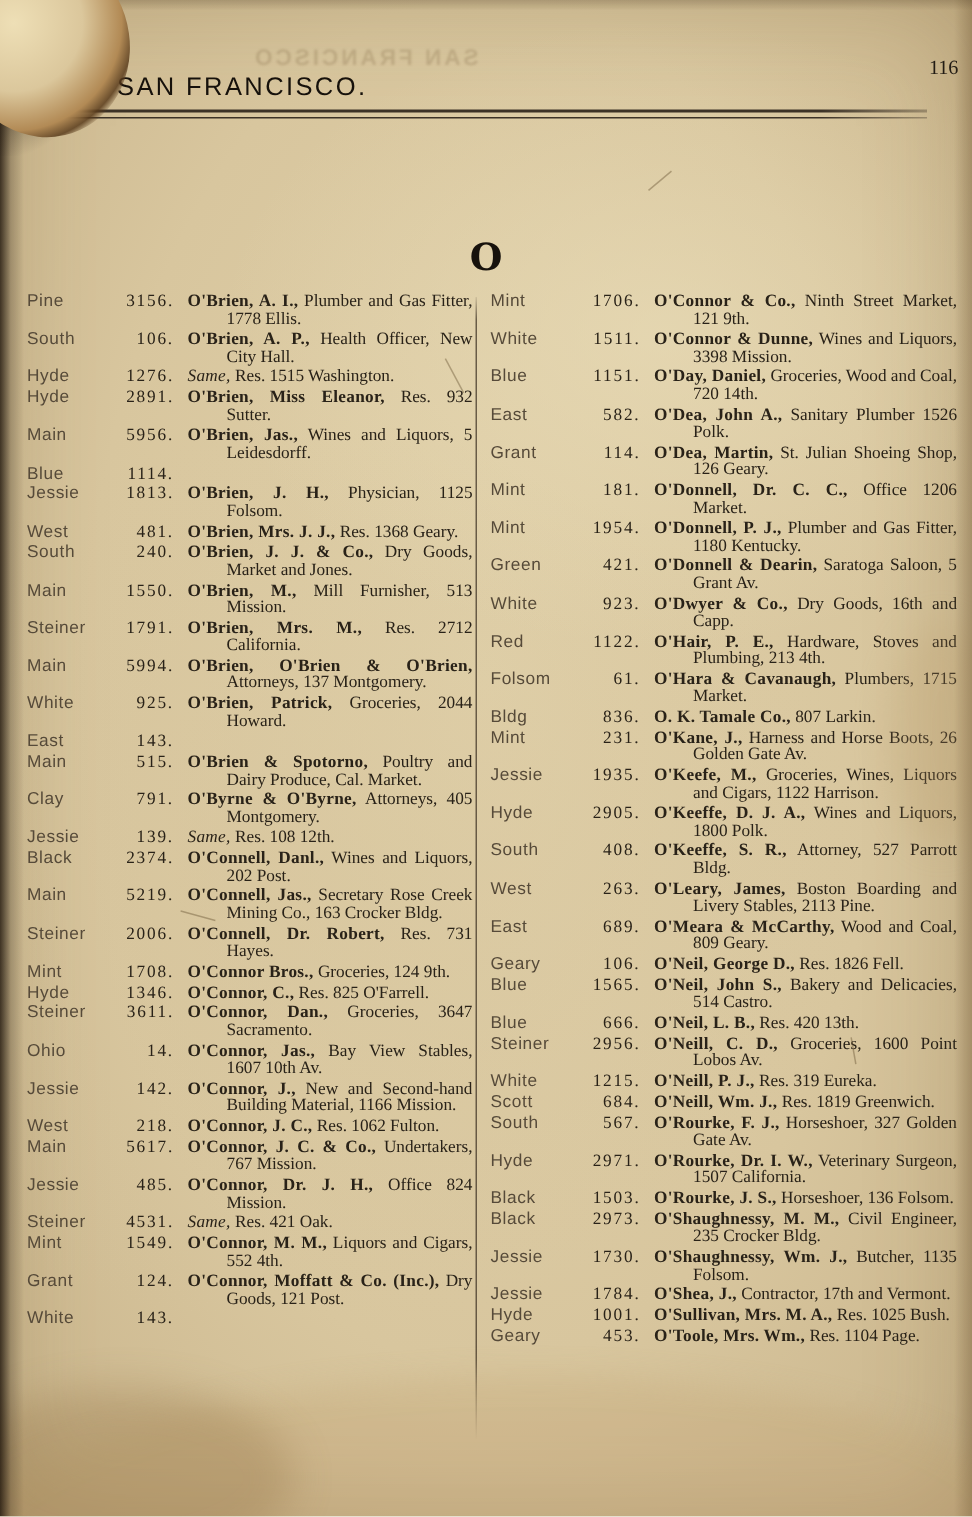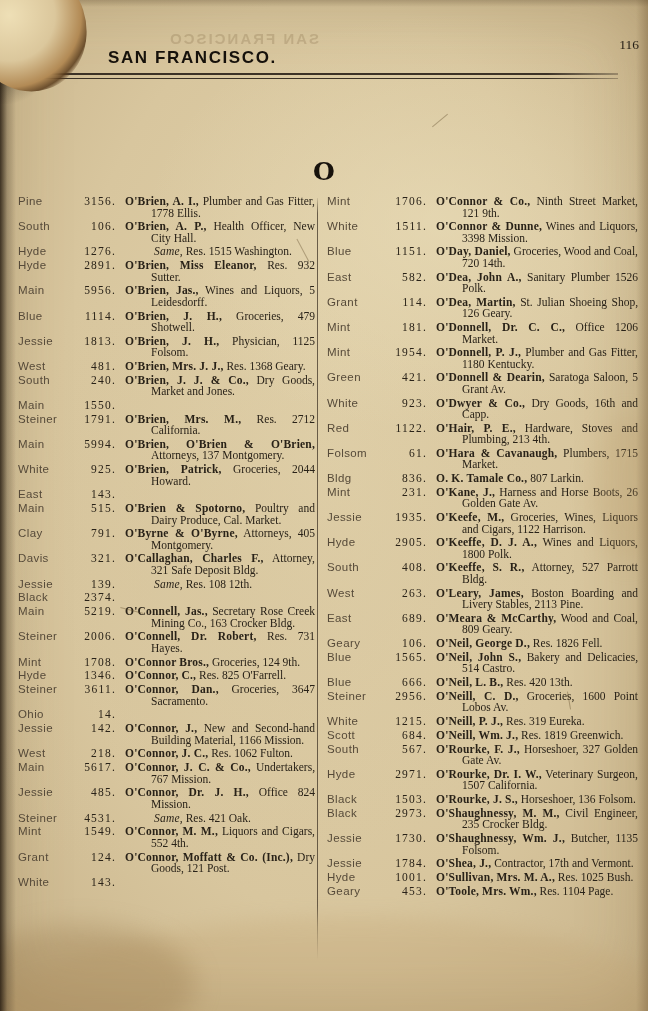--- a/index.html
+++ b/index.html
@@ -37,21 +37,21 @@
   .fiber{ position:absolute; height:1px; background:rgba(96,74,42,.4); z-index:3;}
 
   .ghost{ position:absolute; top:30px; left:168px; transform:scaleX(-1);
     font-family:"Liberation Sans", sans-serif; font-weight:bold; font-size:15px; letter-spacing:2px;
     color:rgba(138,116,78,.30); filter:blur(.6px); z-index:1;}
 
   
   .dropcap{ position:absolute; left:27px; top:18px; font-family:"DejaVu Serif", serif;
     font-size:56px; line-height:1; font-weight:400; color:#17120c; z-index:2;}
   .title{ position:absolute; left:78px; top:48px; font-family:"Liberation Sans", sans-serif;
-    font-weight:bold; font-size:17px; letter-spacing:1.6px; color:#16110b; z-index:2;padding-left:30px;}
+    font-weight:normal; font-size:17px; letter-spacing:1.6px; color:#16110b; z-index:2;}
   .pageno{ position:absolute; right:9px; top:37px; font-family:"Liberation Serif", serif;
     font-size:13.5px; color:#221c14; z-index:2;}
   .rule{ position:absolute; left:28px; right:30px; top:73px; height:6px; z-index:2;
     background:
       linear-gradient(to right, #3c3226 0%, #3c3226 88%, rgba(60,50,38,.35) 100%) no-repeat top/100% 2px,
       linear-gradient(to right, #3c3226 0%, #3c3226 88%, rgba(60,50,38,.35) 100%) no-repeat bottom/100% 1.5px;}
   .section-letter{ position:absolute; top:157px; left:0; right:0; text-align:center;
     font-family:"DejaVu Serif", serif; font-weight:bold; font-size:25px; color:#17120c; z-index:2;}
 
   
@@ -64,21 +64,21 @@
 
   .entry{ display:flex; align-items:flex-start; margin-bottom:2px; }
   .exch{ width:48px; flex:none; font-family:"Liberation Sans", sans-serif; font-size:11.5px;
     line-height:11.8px; color:#564a39; letter-spacing:.4px; }
   .col-right .exch{ width:50px; }
   .num{ width:50px; flex:none; text-align:right; font-family:"Liberation Serif", serif;
     font-size:11.5px; line-height:11.8px; letter-spacing:1.2px; color:#292218; white-space:nowrap; }
   .txt{ flex:1; margin-left:9px; font-size:11.5px; line-height:11.6px; text-align:justify;
     padding-left:26px; text-indent:-26px; color:#292218; }
   .nm{ font-weight:bold; letter-spacing:.2px; }
-  .entry.same .nm{ font-weight:normal; font-style:italic;margin-left:29px; }
+  .entry.same .nm{ font-weight:normal; font-style:italic; }
 </style>
 </head>
 <body>
 
 <div class="page">
 
   <div class="ghost">SAN FRANCISCO</div>
   <div class="stain-bottom"></div>
   <div class="stain-bottom-left"></div>
   <div class="stain-mid-right"></div>
@@ -116,40 +116,40 @@
           <span class="txt"><b class="nm">O'Brien, Miss Eleanor,</b><span class="ds"> Res. 932 Sutter.</span></span>
         </div>
         <div class="entry">
           <span class="exch">Main</span>
           <span class="num">5956.</span>
           <span class="txt"><b class="nm">O'Brien, Jas.,</b><span class="ds"> Wines and Liquors, 5 Leidesdorff.</span></span>
         </div>
         <div class="entry">
           <span class="exch">Blue</span>
           <span class="num">1114.</span>
-          <span class="txt"><b class="nm">O'Brien, J. H.,</b><span class="ds"> Groceries, 479 Shotwell.</span></span>
         </div>
         <div class="entry">
           <span class="exch">Jessie</span>
           <span class="num">1813.</span>
           <span class="txt"><b class="nm">O'Brien, J. H.,</b><span class="ds"> Physician, 1125 Folsom.</span></span>
         </div>
         <div class="entry">
           <span class="exch">West</span>
           <span class="num">481.</span>
           <span class="txt"><b class="nm">O'Brien, Mrs. J. J.,</b><span class="ds"> Res. 1368 Geary.</span></span>
         </div>
         <div class="entry">
           <span class="exch">South</span>
           <span class="num">240.</span>
           <span class="txt"><b class="nm">O'Brien, J. J. &amp; Co.,</b><span class="ds"> Dry Goods, Market and Jones.</span></span>
         </div>
         <div class="entry">
           <span class="exch">Main</span>
           <span class="num">1550.</span>
+          <span class="txt"><b class="nm">O'Brien, M.,</b><span class="ds"> Mill Furnisher, 513 Mission.</span></span>
         </div>
         <div class="entry">
           <span class="exch">Steiner</span>
           <span class="num">1791.</span>
           <span class="txt"><b class="nm">O'Brien, Mrs. M.,</b><span class="ds"> Res. 2712 California.</span></span>
         </div>
         <div class="entry">
           <span class="exch">Main</span>
           <span class="num">5994.</span>
           <span class="txt"><b class="nm">O'Brien, O'Brien &amp; O'Brien,</b><span class="ds"> Attorneys, 137 Montgomery.</span></span>
@@ -166,33 +166,29 @@
         <div class="entry">
           <span class="exch">Main</span>
           <span class="num">515.</span>
           <span class="txt"><b class="nm">O'Brien &amp; Spotorno,</b><span class="ds"> Poultry and Dairy Produce, Cal. Market.</span></span>
         </div>
         <div class="entry">
           <span class="exch">Clay</span>
           <span class="num">791.</span>
           <span class="txt"><b class="nm">O'Byrne &amp; O'Byrne,</b><span class="ds"> Attorneys, 405 Montgomery.</span></span>
         </div>
-        <div class="entry">
-          <span class="exch">Davis</span>
-          <span class="num">321.</span>
-          <span class="txt"><b class="nm">O'Callaghan, Charles F.,</b><span class="ds"> Attorney, 321 Safe Deposit Bldg.</span></span>
-        </div>
         <div class="entry same">
           <span class="exch">Jessie</span>
           <span class="num">139.</span>
           <span class="txt"><b class="nm">Same,</b><span class="ds"> Res. 108 12th.</span></span>
         </div>
         <div class="entry">
           <span class="exch">Black</span>
           <span class="num">2374.</span>
+          <span class="txt"><b class="nm">O'Connell, Danl.,</b><span class="ds"> Wines and Liquors, 202 Post.</span></span>
         </div>
         <div class="entry">
           <span class="exch">Main</span>
           <span class="num">5219.</span>
           <span class="txt"><b class="nm">O'Connell, Jas.,</b><span class="ds"> Secretary Rose Creek Mining Co., 163 Crocker Bldg.</span></span>
         </div>
         <div class="entry">
           <span class="exch">Steiner</span>
           <span class="num">2006.</span>
           <span class="txt"><b class="nm">O'Connell, Dr. Robert,</b><span class="ds"> Res. 731 Hayes.</span></span>
@@ -208,20 +204,21 @@
           <span class="txt"><b class="nm">O'Connor, C.,</b><span class="ds"> Res. 825 O'Farrell.</span></span>
         </div>
         <div class="entry">
           <span class="exch">Steiner</span>
           <span class="num">3611.</span>
           <span class="txt"><b class="nm">O'Connor, Dan.,</b><span class="ds"> Groceries, 3647 Sacramento.</span></span>
         </div>
         <div class="entry">
           <span class="exch">Ohio</span>
           <span class="num">14.</span>
+          <span class="txt"><b class="nm">O'Connor, Jas.,</b><span class="ds"> Bay View Stables, 1607 10th Av.</span></span>
         </div>
         <div class="entry">
           <span class="exch">Jessie</span>
           <span class="num">142.</span>
           <span class="txt"><b class="nm">O'Connor, J.,</b><span class="ds"> New and Second-hand Building Material, 1166 Mission.</span></span>
         </div>
         <div class="entry">
           <span class="exch">West</span>
           <span class="num">218.</span>
           <span class="txt"><b class="nm">O'Connor, J. C.,</b><span class="ds"> Res. 1062 Fulton.</span></span>

